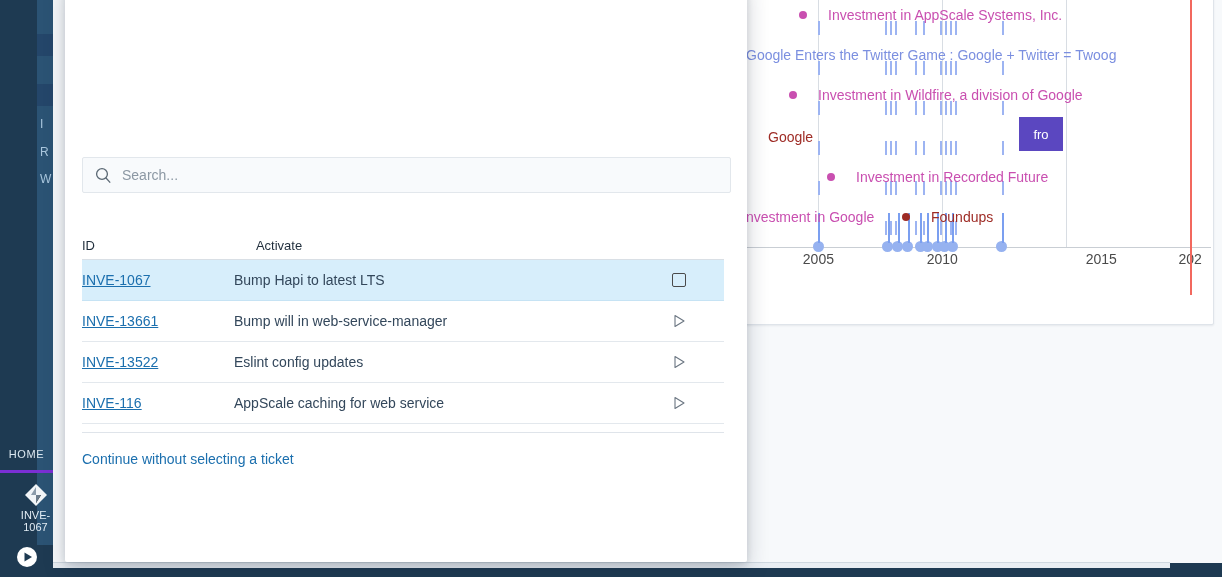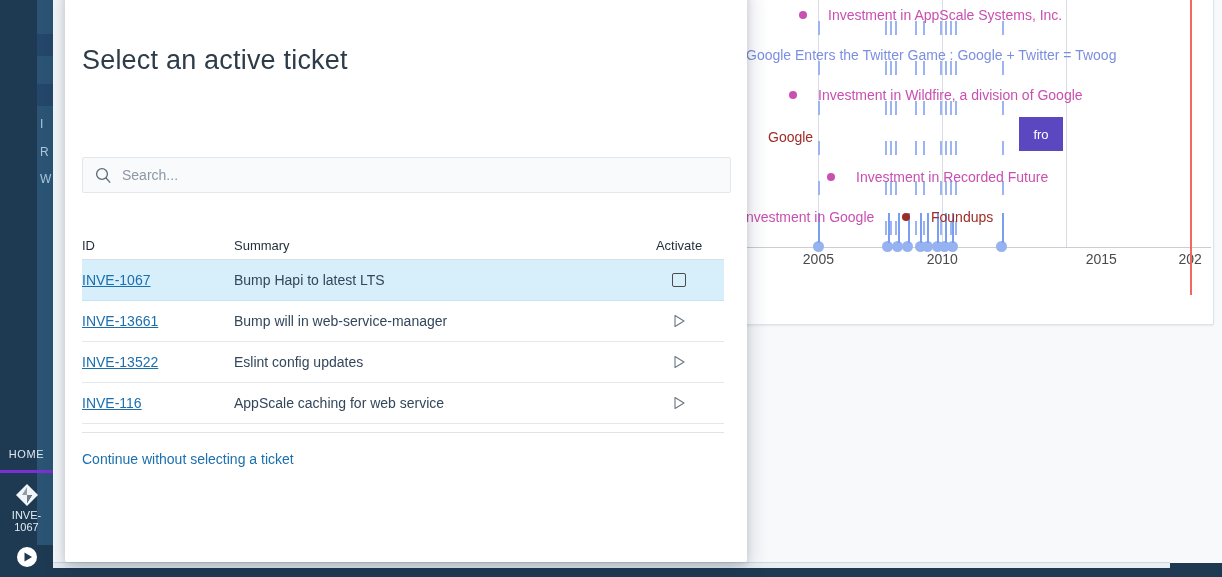--- a/index.html
+++ b/index.html
@@ -35,21 +35,21 @@
   .sb-letter.l3 { top: 172px; }
 
   .sb-home {
     position: absolute; left: 0; top: 448px; width: 53px;
     text-align: center; color: #dce8f1; font-size: 11px; letter-spacing: .6px;
   }
   .sb-divider {
     position: absolute; left: 0; top: 470px; width: 53px; height: 3px;
     background: #7b2fd4;
   }
-  .sb-ticket { position: absolute; left: 0; top: 483px; width: 53px; text-align: center; }
+  .sb-ticket { position: absolute; left: 9px; top: 483px; width: 53px; text-align: center; }
   .sb-ticket .diamond { display: block; margin: 0 auto 2px; }
   .sb-ticket .tk-label {
     display: block; color: #e3edf5; font-size: 11px; line-height: 12px;
     white-space: pre-line;
   }
   .sb-play { position: absolute; left: 0; top: 546px; width: 53px; text-align: center; }
 
   .bottom-bar {
     position: absolute; left: 53px; bottom: 0; width: 1169px; height: 14px;
     background: #1e3a52;
@@ -360,34 +360,32 @@
       </svg>
     </div>
   </div>
 
   <div class="bottom-bar">
     <div class="bottom-bar-inner"></div>
   </div>
 
   <div class="modal-shadow"></div>
   <div class="modal">
-    <div class="modal-title">Select an active ticket</div>
 
     <div class="search-wrap">
       <svg class="search-icon" width="17" height="17" viewBox="0 0 17 17">
         <circle cx="7" cy="7" r="5.4" fill="none" stroke="#5b6874" stroke-width="1.3"></circle>
         <line x1="10.8" y1="10.8" x2="15.2" y2="15.6" stroke="#5b6874" stroke-width="1.3"></line>
       </svg>
       <input class="search-input" type="text" placeholder="Search..." style="">
     </div>
 
     <div class="tbl">
       <div class="tbl-head">
         <div class="col-id">ID</div>
-        <div class="col-sum">Summary</div>
         <div class="col-act">Activate</div>
       </div>
       <div id="rows-host">
           <div class="tbl-row selected">
             <div class="col-id row-id"><a href="#">INVE-1067</a></div>
             <div class="col-sum row-sum">Bump Hapi to latest LTS</div>
             <div class="col-act act-cell">
               <div class="chk-square"></div>
             </div>
           </div>

